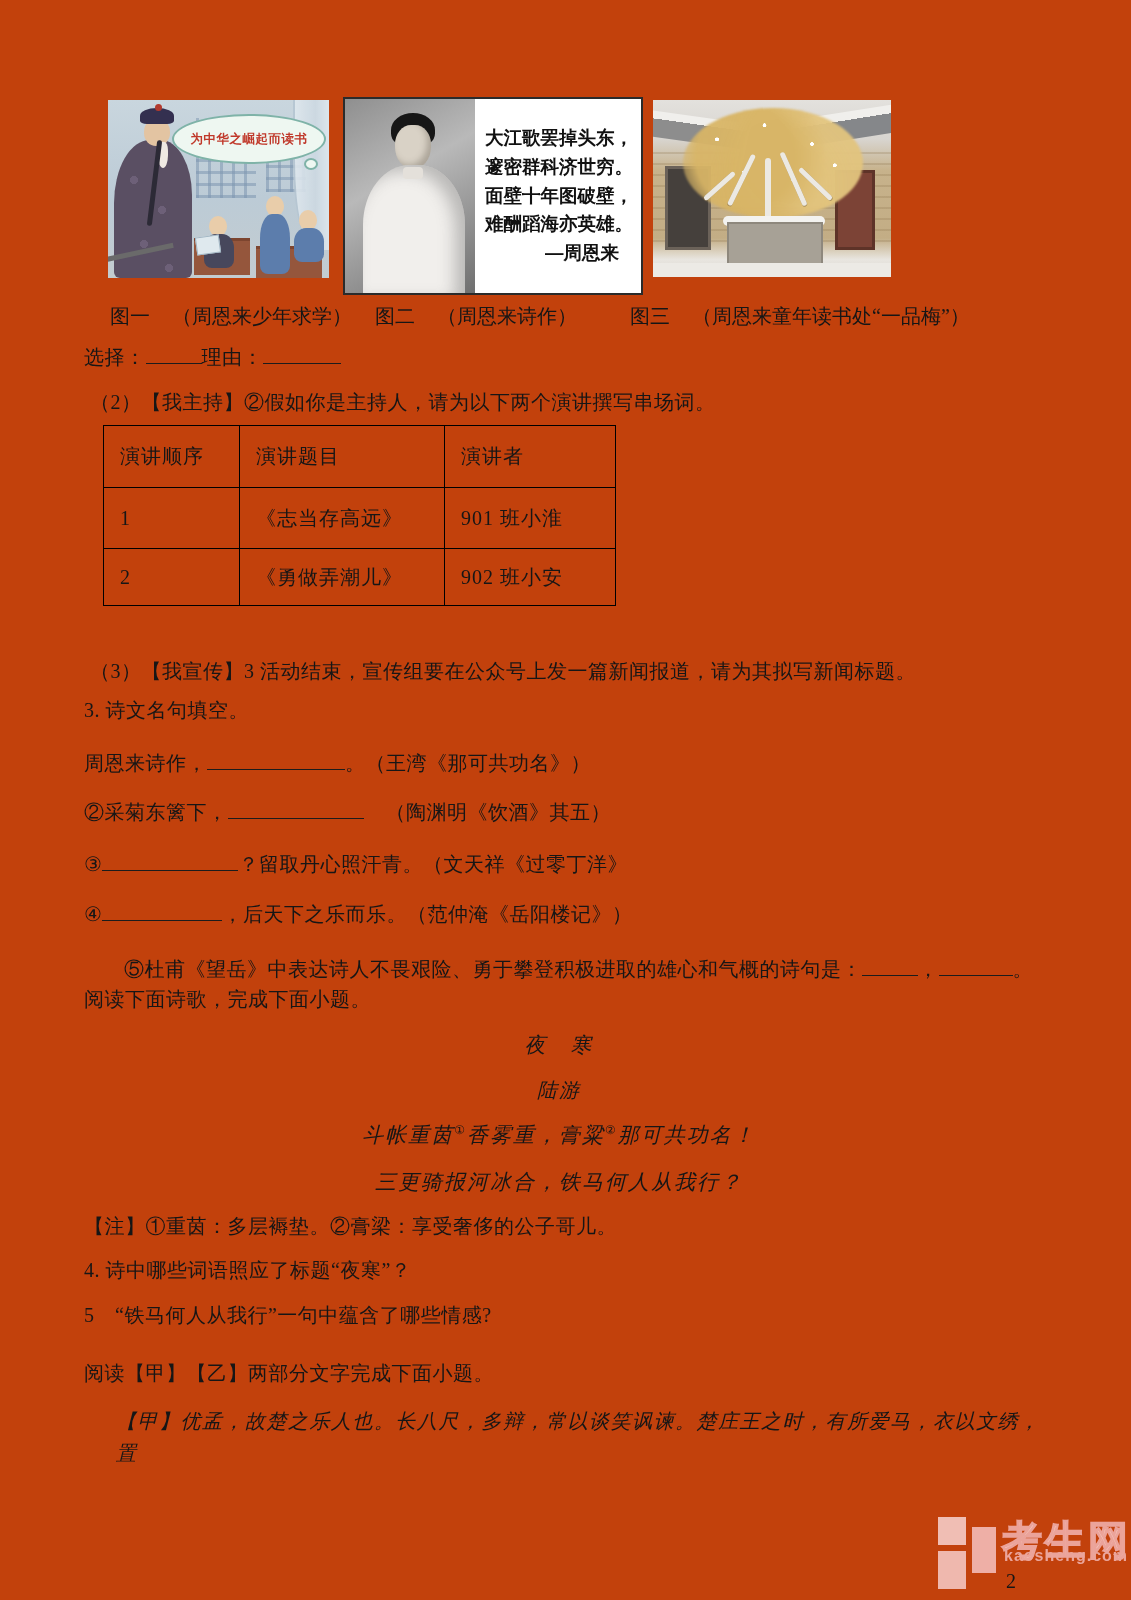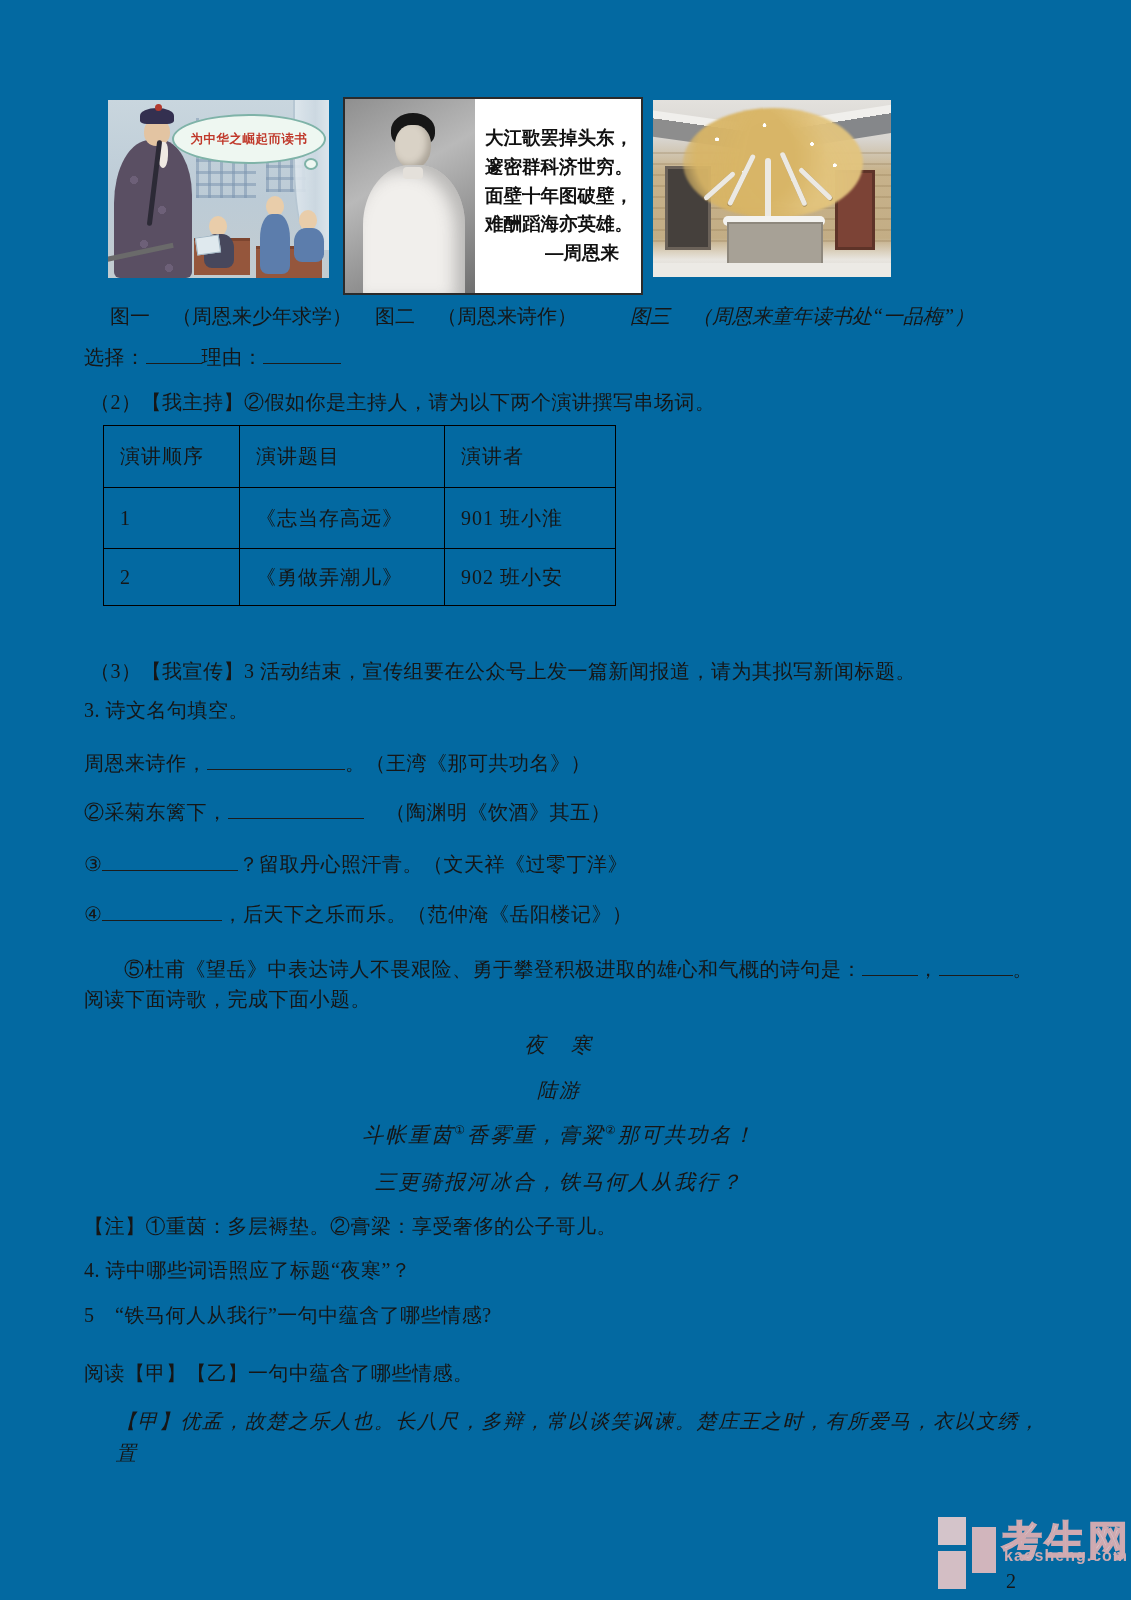--- a/index.html
+++ b/index.html
@@ -1,16 +1,16 @@
 <!DOCTYPE html>
 <html><head>
 <meta charset="utf-8">
 <style>
   html,body{margin:0;padding:0;background:#ffffff;}
-  .page{position:relative;width:1131px;height:1600px;background:#0369a1;overflow:hidden;
+  .page{position:relative;width:1131px;height:1600px;background:#c2410c;overflow:hidden;
         font-family:"Liberation Serif","DejaVu Serif",serif;color:#161616;font-size:20px;}
   .abs{position:absolute;}
   .line{position:absolute;white-space:nowrap;letter-spacing:0.5px;}
   .blank{display:inline-block;border-bottom:1.2px solid #1c1c1c;height:0.95em;vertical-align:baseline;}
 
   
   .fig1{left:108px;top:100px;width:221px;height:178px;background:linear-gradient(180deg,#c9d6de 0%,#bccbd6 55%,#c3ccd0 100%);overflow:hidden;}
   .lattice{position:absolute;background:
       repeating-linear-gradient(0deg,rgba(62,96,138,.55) 0 3px,transparent 3px 12px),
       repeating-linear-gradient(90deg,rgba(62,96,138,.55) 0 3px,transparent 3px 12px);opacity:.5;}
@@ -173,21 +173,21 @@
     <div class="planter"></div>
     <div class="ground-snow"></div>
   </div>
 
   <div class="cap-group" style="left:110px;">
     <span class="cap-label">图一</span><span>（周恩来少年求学）</span>
   </div>
   <div class="cap-group" style="left:375px;">
     <span class="cap-label">图二</span><span>（周恩来诗作）</span>
   </div>
-  <div class="cap-group" style="left:630px;font-style:italic;">
+  <div class="cap-group" style="left:630px;">
     <span class="cap-label">图三</span><span>（周恩来童年读书处“一品梅”）</span>
   </div>
 
   <div class="line" style="left:84px;top:344px;">
     <span>选择：</span><span class="blank" style="width:56px;"></span><span>理由：</span><span class="blank" style="width:78px;"></span>
   </div>
 
   <div class="line" style="left:90px;top:389px;">（2）【我主持】②假如你是主持人，请为以下两个演讲撰写串场词。</div>
 
   <table class="sched-table">
@@ -234,21 +234,21 @@
   <div class="center-line kai" style="top:1077px;">陆游</div>
   <div class="center-line kai" style="top:1121px;font-size:21px;">
     <span>斗帐重茵</span><sup>①</sup><span>香雾重，膏粱</span><sup>②</sup><span>那可共功名！</span>
   </div>
   <div class="center-line kai" style="top:1168px;font-size:21px;">三更骑报河冰合，铁马何人从我行？</div>
 
   <div class="line" style="left:84px;top:1213px;">【注】①重茵：多层褥垫。②膏梁：享受奢侈的公子哥儿。</div>
   <div class="line" style="left:84px;top:1257px;">4. 诗中哪些词语照应了标题“夜寒”？</div>
   <div class="line" style="left:84px;top:1302px;">5　“铁马何人从我行”一句中蕴含了哪些情感?</div>
 
-  <div class="line" style="left:84px;top:1360px;">阅读【甲】【乙】一句中蕴含了哪些情感。</div>
+  <div class="line" style="left:84px;top:1360px;">阅读【甲】【乙】两部分文字完成下面小题。</div>
   <div class="jia-par">【甲】优孟，故楚之乐人也。长八尺，多辩，常以谈笑讽谏。楚庄王之时，有所爱马，衣以文绣，置</div>
 
   <div class="wm">
     <div class="wm-blk wm-b1"></div>
     <div class="wm-blk wm-b2"></div>
     <div class="wm-blk wm-b3"></div>
     <div class="wm-brand">考生网</div>
     <div class="wm-domain">kaosheng.com</div>
   </div>
   <div class="pagenum">2</div>

